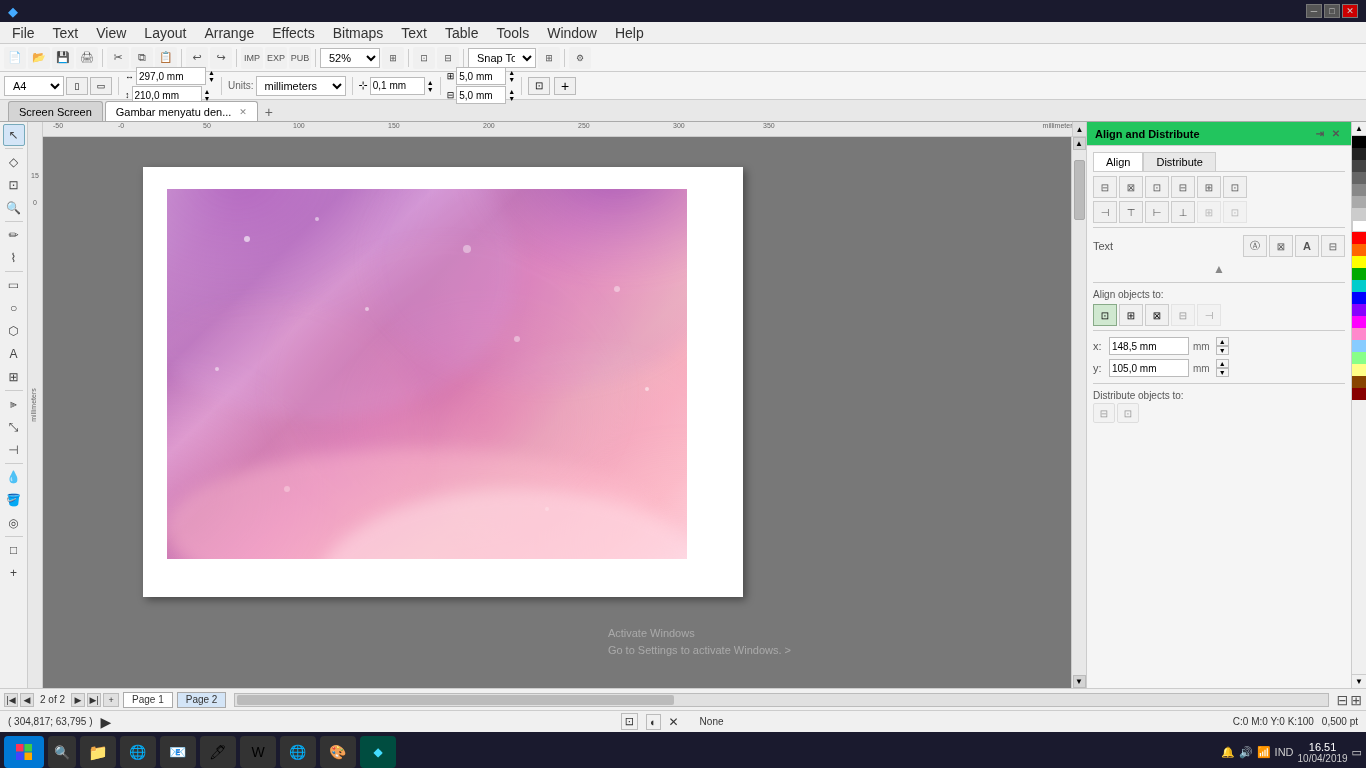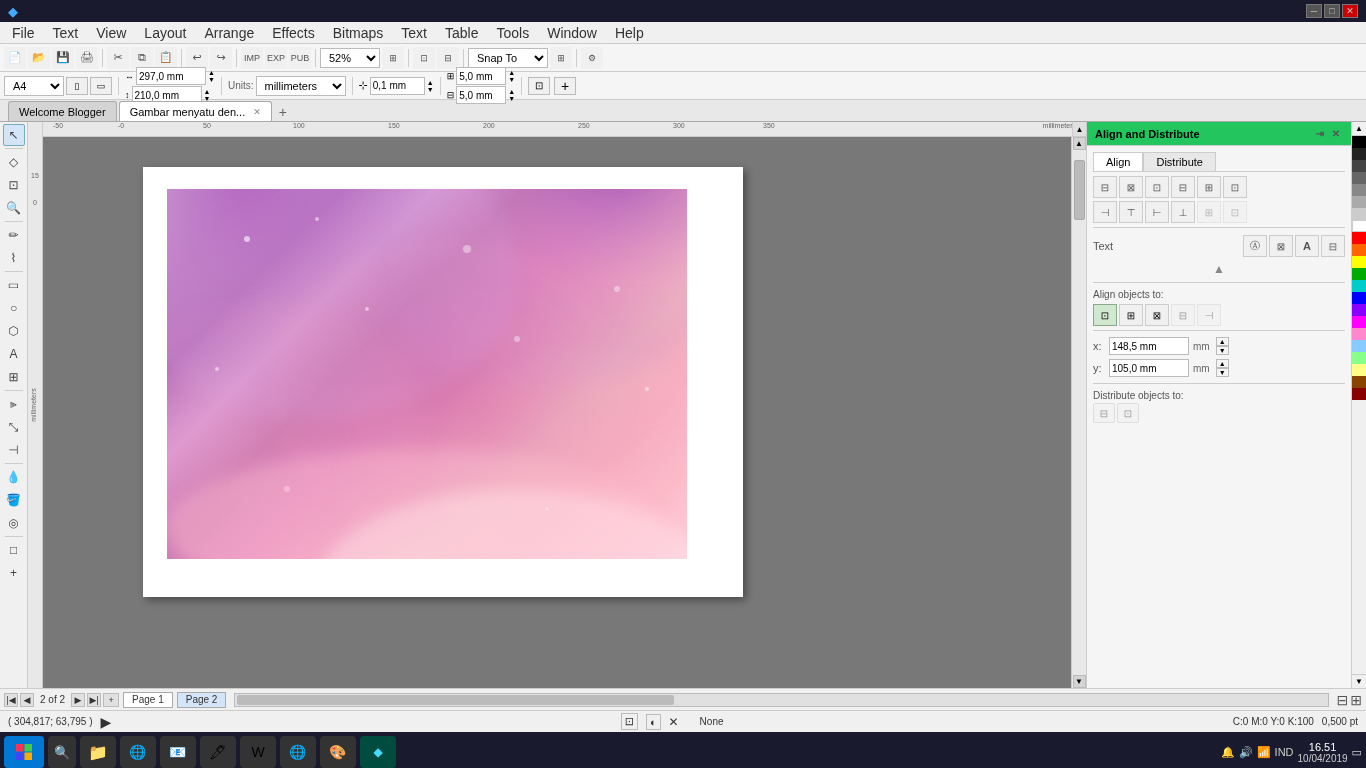--- a/index.html
+++ b/index.html
@@ -406,21 +406,21 @@
     <option>100%</option>
     <option>75%</option>
     <option>50%</option>
     <option>25%</option>
   </select>
   <div class="tb-btn" style="font-size:9px;">⊞</div>
   <div class="tb-sep"></div>
   <div class="tb-btn" style="font-size:9px;">⊡</div>
   <div class="tb-btn" style="font-size:9px;">⊟</div>
   <div class="tb-sep"></div>
-  <select class="tb-dropdown" style="width:80px;">
+  <select class="tb-dropdown" style="width:68px;">
     <option>Snap To</option>
   </select>
   <div class="tb-btn" style="font-size:9px;">⊞</div>
   <div class="tb-sep"></div>
   <div class="tb-btn" style="font-size:9px;">⚙</div>
 </div>
 
 <div id="property-bar">
   <div class="prop-group">
     <select class="tb-dropdown" style="width:55px;"><option>A4</option></select>
@@ -483,21 +483,21 @@
       </div>
     </div>
   </div>
   <div class="prop-sep"></div>
   <div class="prop-btn" style="font-size:10px;">⊡</div>
   <div class="prop-btn" style="font-size:14px;">+</div>
 </div>
 
 <div id="tab-bar">
   <div class="tab">
-    <span>Welcome Blogger</span>
+    <span>Screen Screen</span>
   </div>
   <div class="tab active">
     <span>Gambar menyatu den...</span>
     <span style="font-size:9px;color:#888;margin-left:4px;">✕</span>
   </div>
   <div class="tab-add">+</div>
 </div>
 
 <div id="main-layout" style="display:flex;height:566px;">
 
@@ -615,20 +615,24 @@
               <circle cx="480" cy="200" r="2" fill="white" opacity="0.5"></circle>
               <circle cx="120" cy="300" r="3" fill="white" opacity="0.4"></circle>
               <circle cx="380" cy="320" r="2" fill="white" opacity="0.5"></circle>
 
               <ellipse cx="250" cy="340" rx="250" ry="80" fill="#ffc0d0" opacity="0.4" filter="url(#blur1)"></ellipse>
               <ellipse cx="350" cy="400" rx="200" ry="100" fill="#ffe0e8" opacity="0.5" filter="url(#blur1)"></ellipse>
             </svg>
           </div>
         </div>
 
+        <div id="activate-overlay" style="position:absolute;bottom:30px;right:280px;color:#aaa;font-size:11px;line-height:1.5;">
+          <div>Activate Windows</div>
+          <div>Go to Settings to activate Windows. &gt;</div>
+        </div>
       </div>
 
       <div id="right-scrollbar" style="width:15px;background:#e8e8e8;border-left:1px solid #ccc;display:flex;flex-direction:column;align-items:center;">
         <div class="scroll-arrow">▲</div>
         <div class="scroll-track">
           <div class="scroll-thumb"></div>
         </div>
         <div class="scroll-arrow">▼</div>
       </div>
     </div>

